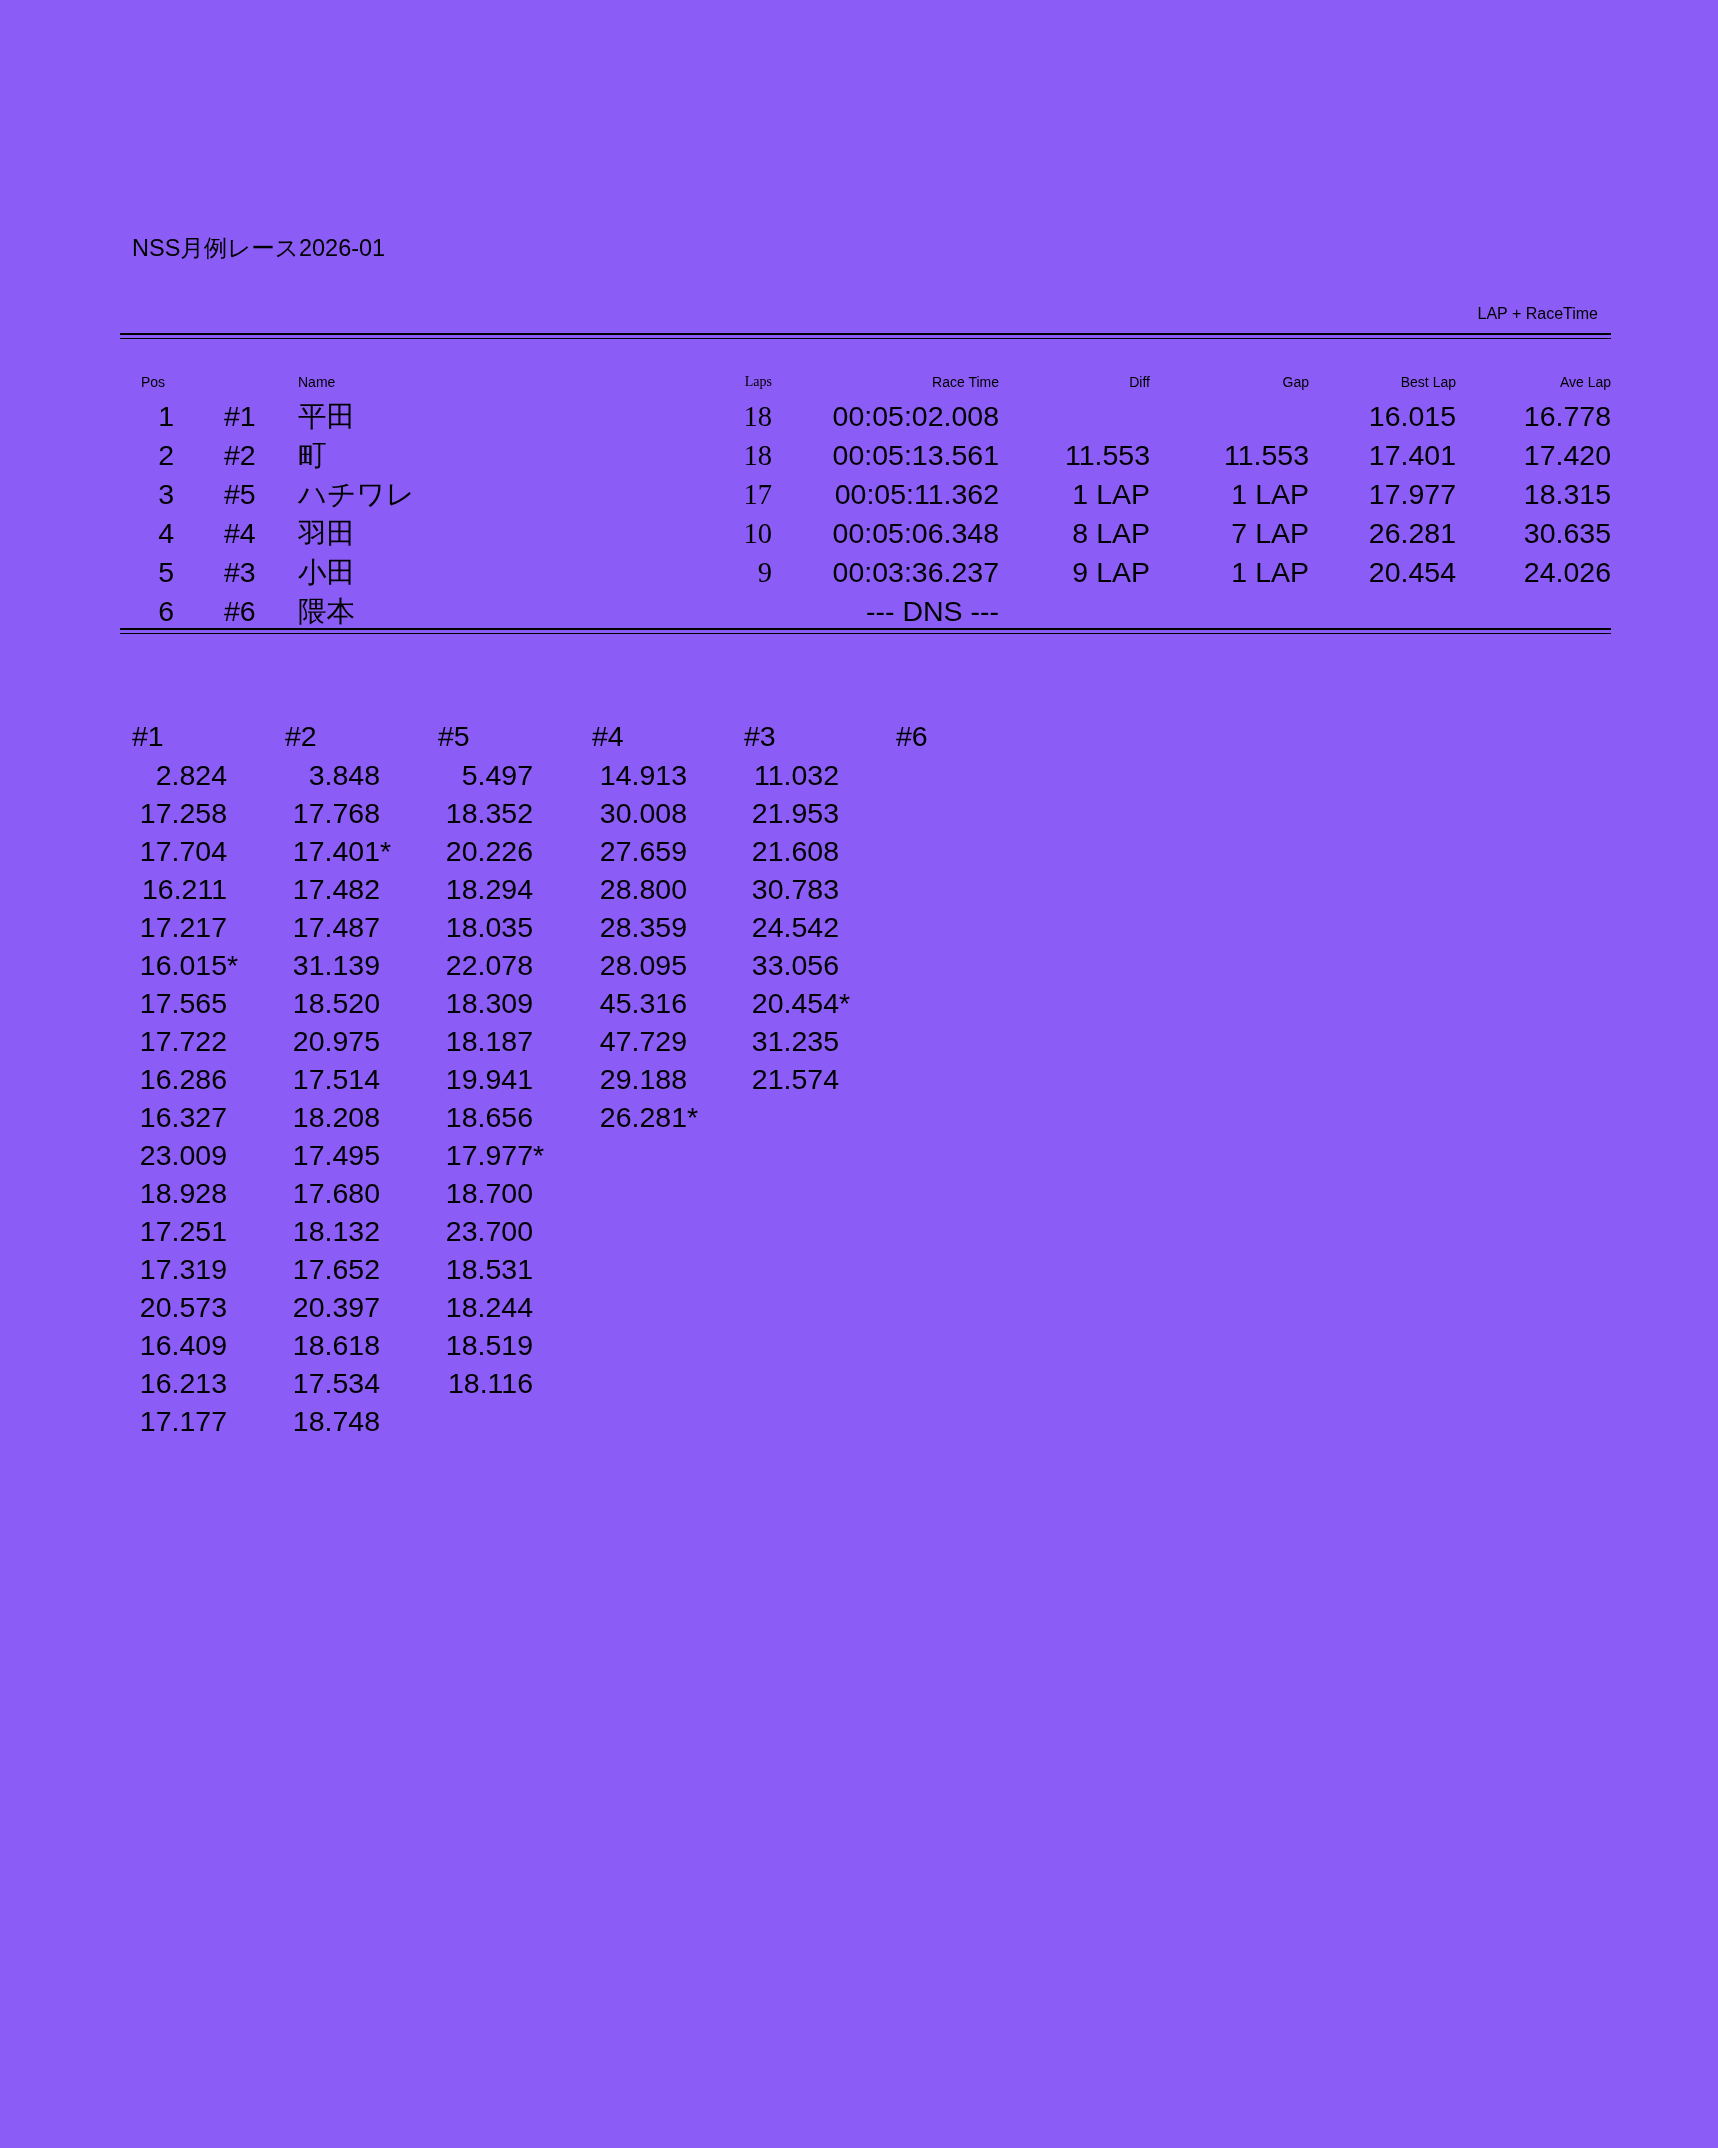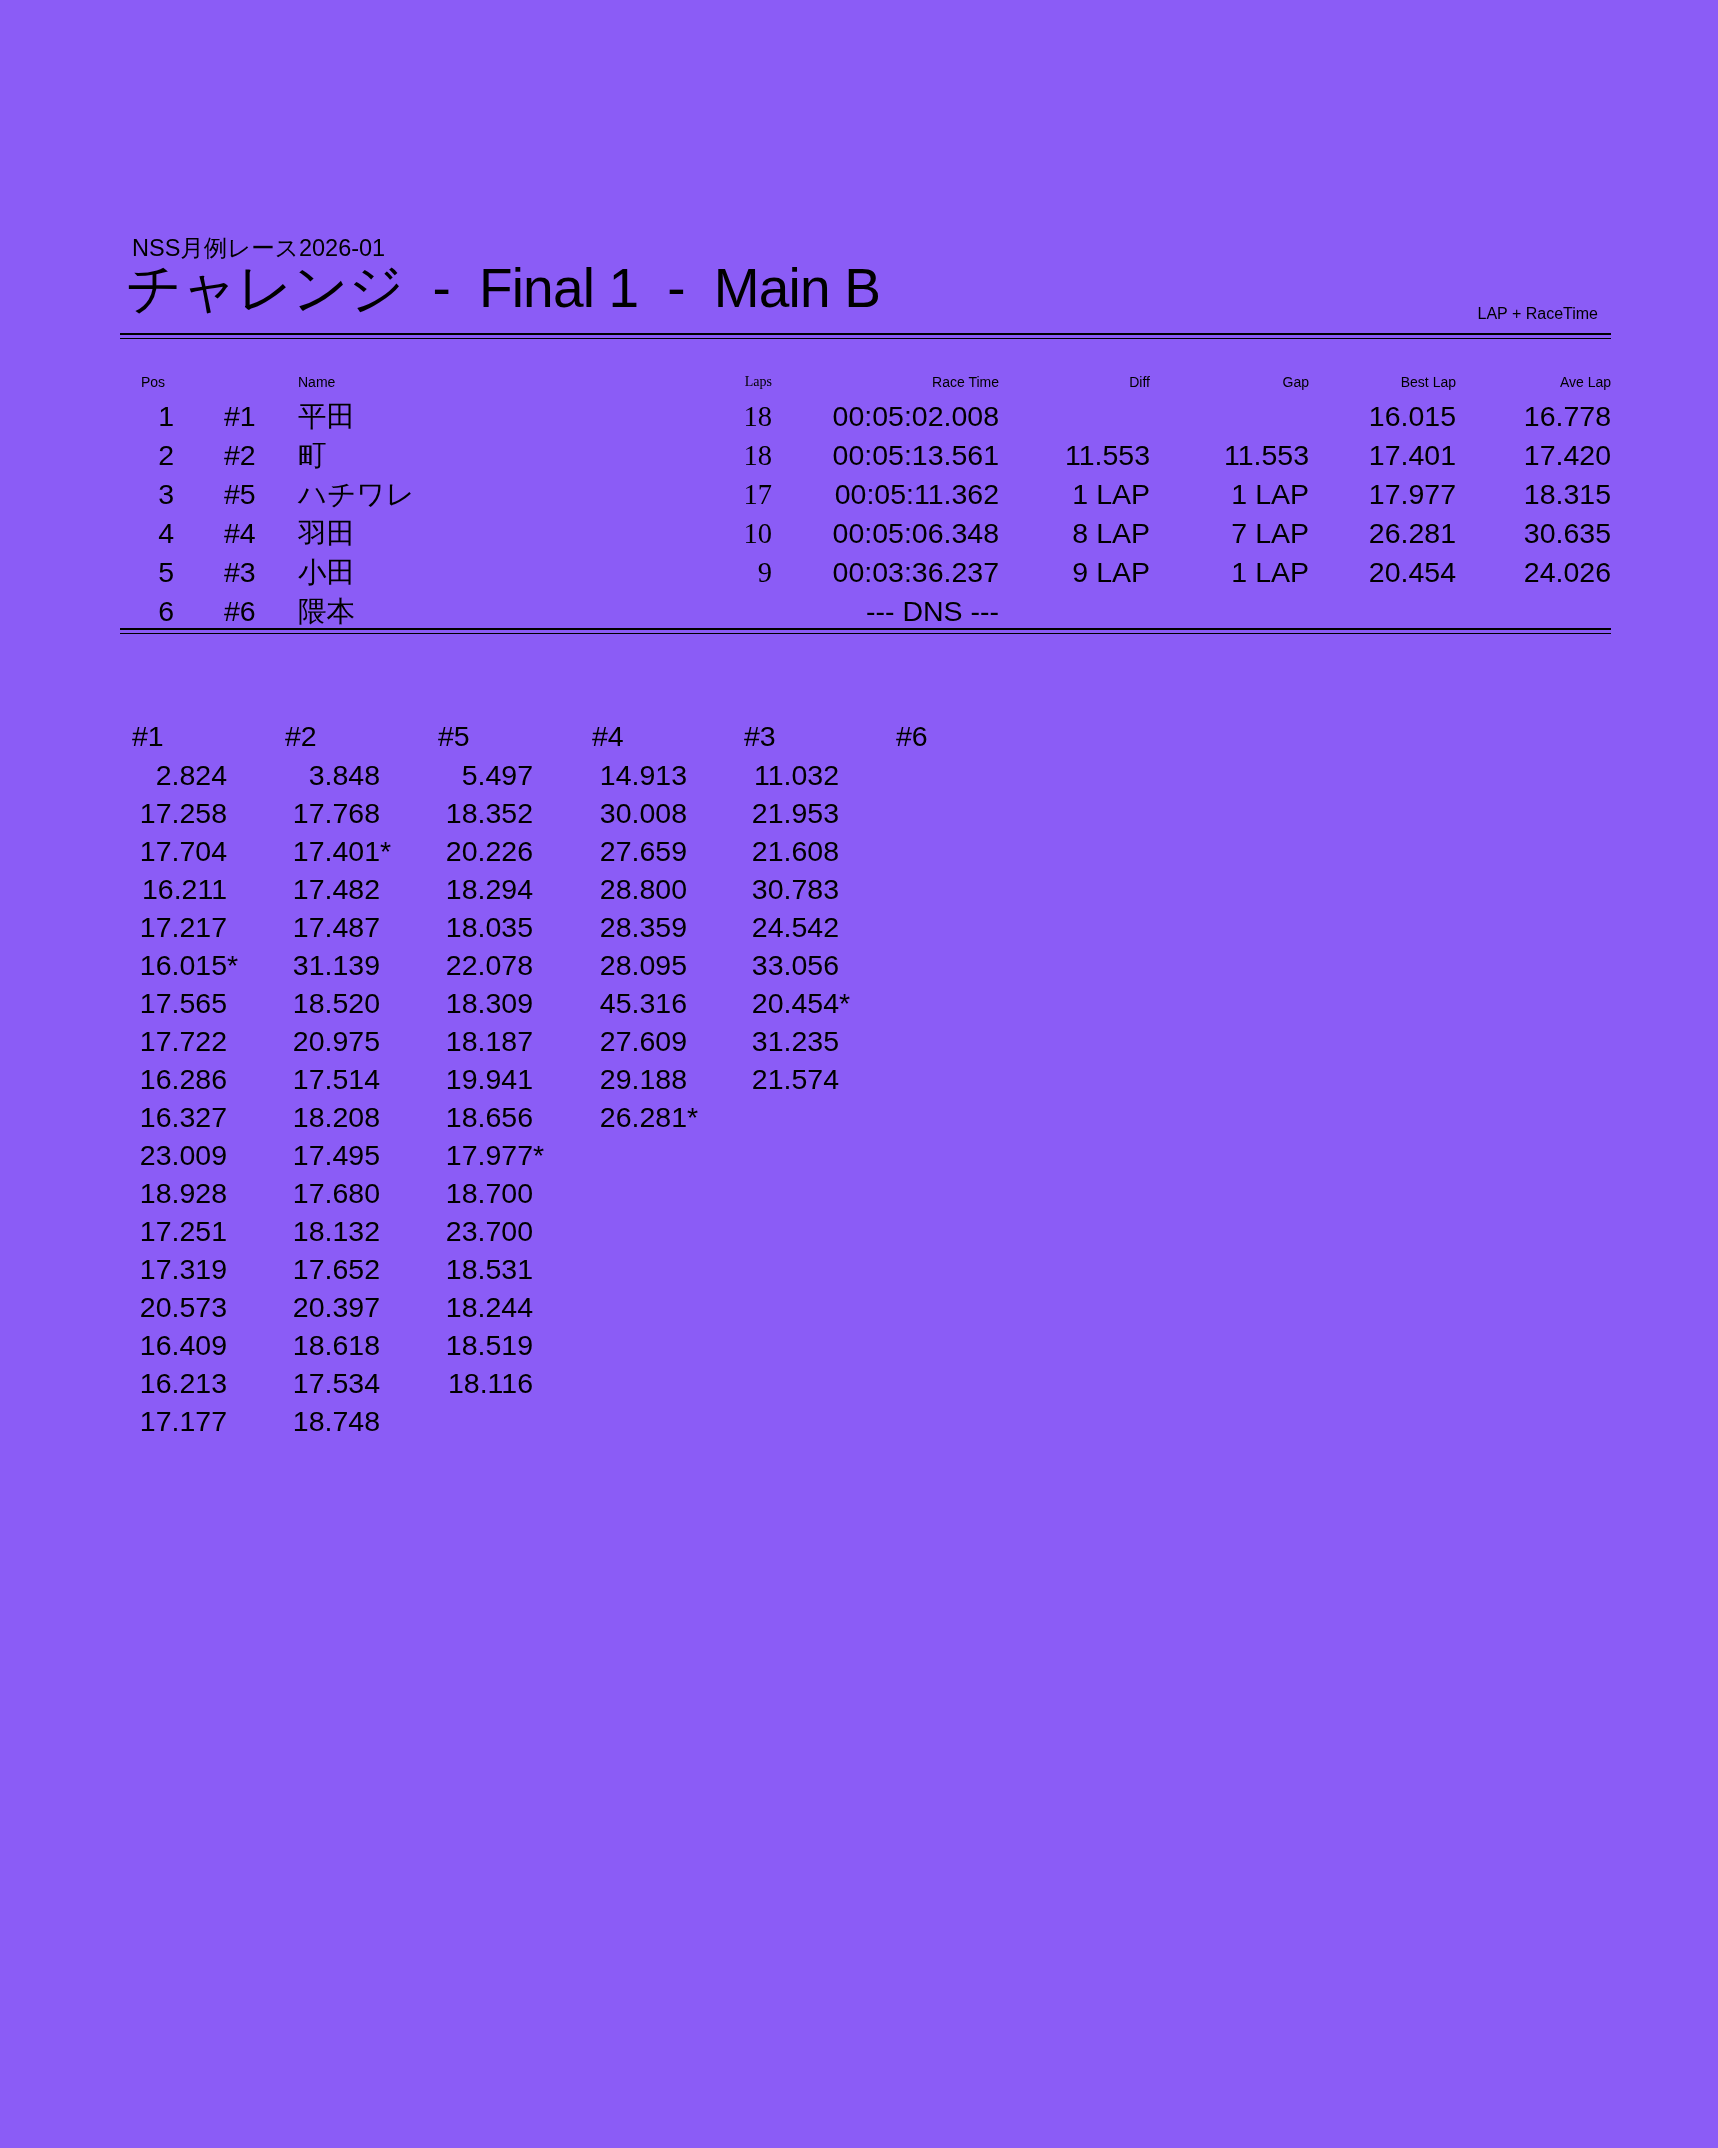--- a/index.html
+++ b/index.html
@@ -46,21 +46,20 @@
   .lapcell  { position:relative; font-size:28.5px; line-height:38px; height:38px;
               width:95px; text-align:right; white-space:pre; }
   .lapcell .star { position:absolute; left:95px; top:0; width:20px; text-align:left; }
 </style>
 </head>
 <body>
 
 <div class="page">
 
   <div class="event">NSS月例レース2026-01</div>
-  <div class="title">チャレンジ  -  Final 1  -  Main B</div>
   <div class="mode">LAP + RaceTime</div>
   <div class="rule rule1"></div>
 
   <div class="rtable">
     <div class="rrow rhead">
       <div class="rcell c-pos">Pos</div>
       <div class="rcell c-no"></div>
       <div class="rcell c-name">Name</div>
       <div class="rcell c-laps">Laps</div>
       <div class="rcell c-rt">Race Time</div>
@@ -206,21 +205,21 @@
       </div>
       <div class="lapcol" style="left: 592px;">
         <div class="laphead">#4</div>
         <div class="lapcell">14.913</div>
         <div class="lapcell">30.008</div>
         <div class="lapcell">27.659</div>
         <div class="lapcell">28.800</div>
         <div class="lapcell">28.359</div>
         <div class="lapcell">28.095</div>
         <div class="lapcell">45.316</div>
-        <div class="lapcell">27.609</div>
+        <div class="lapcell">47.729</div>
         <div class="lapcell">29.188</div>
         <div class="lapcell"><span>26.281</span><span class="star">*</span></div>
       </div>
       <div class="lapcol" style="left: 744px;">
         <div class="laphead">#3</div>
         <div class="lapcell">11.032</div>
         <div class="lapcell">21.953</div>
         <div class="lapcell">21.608</div>
         <div class="lapcell">30.783</div>
         <div class="lapcell">24.542</div>

